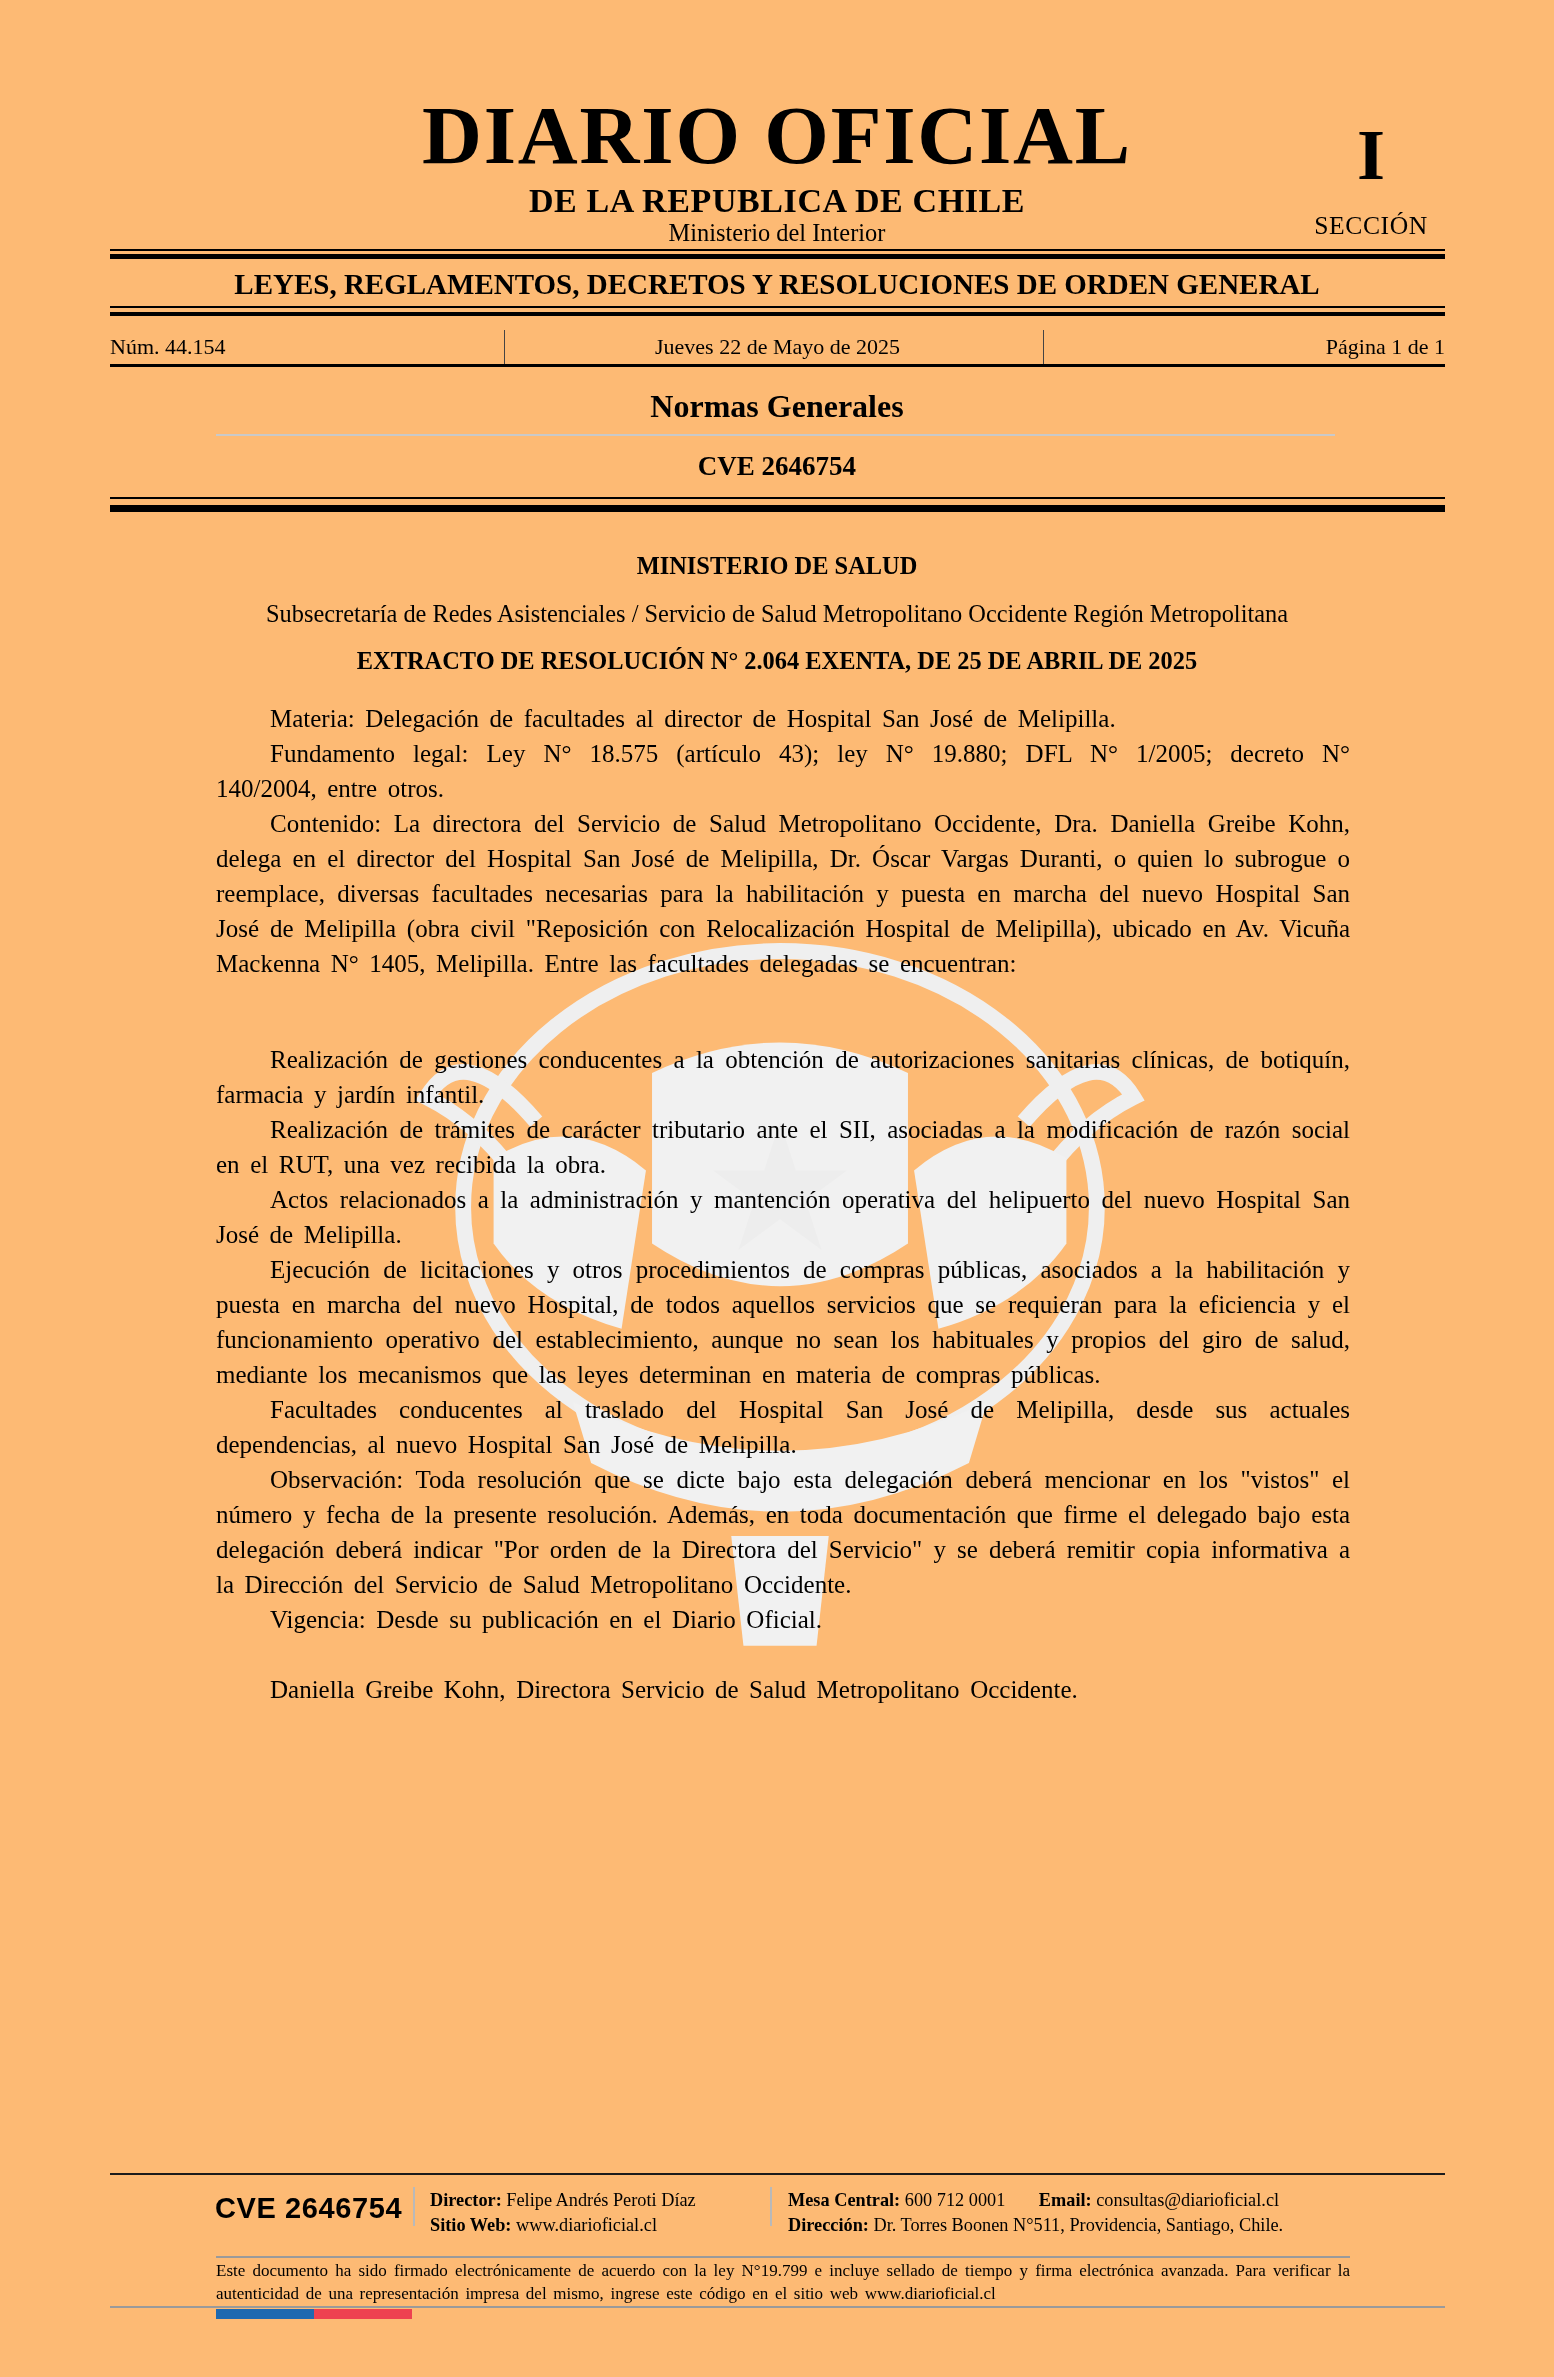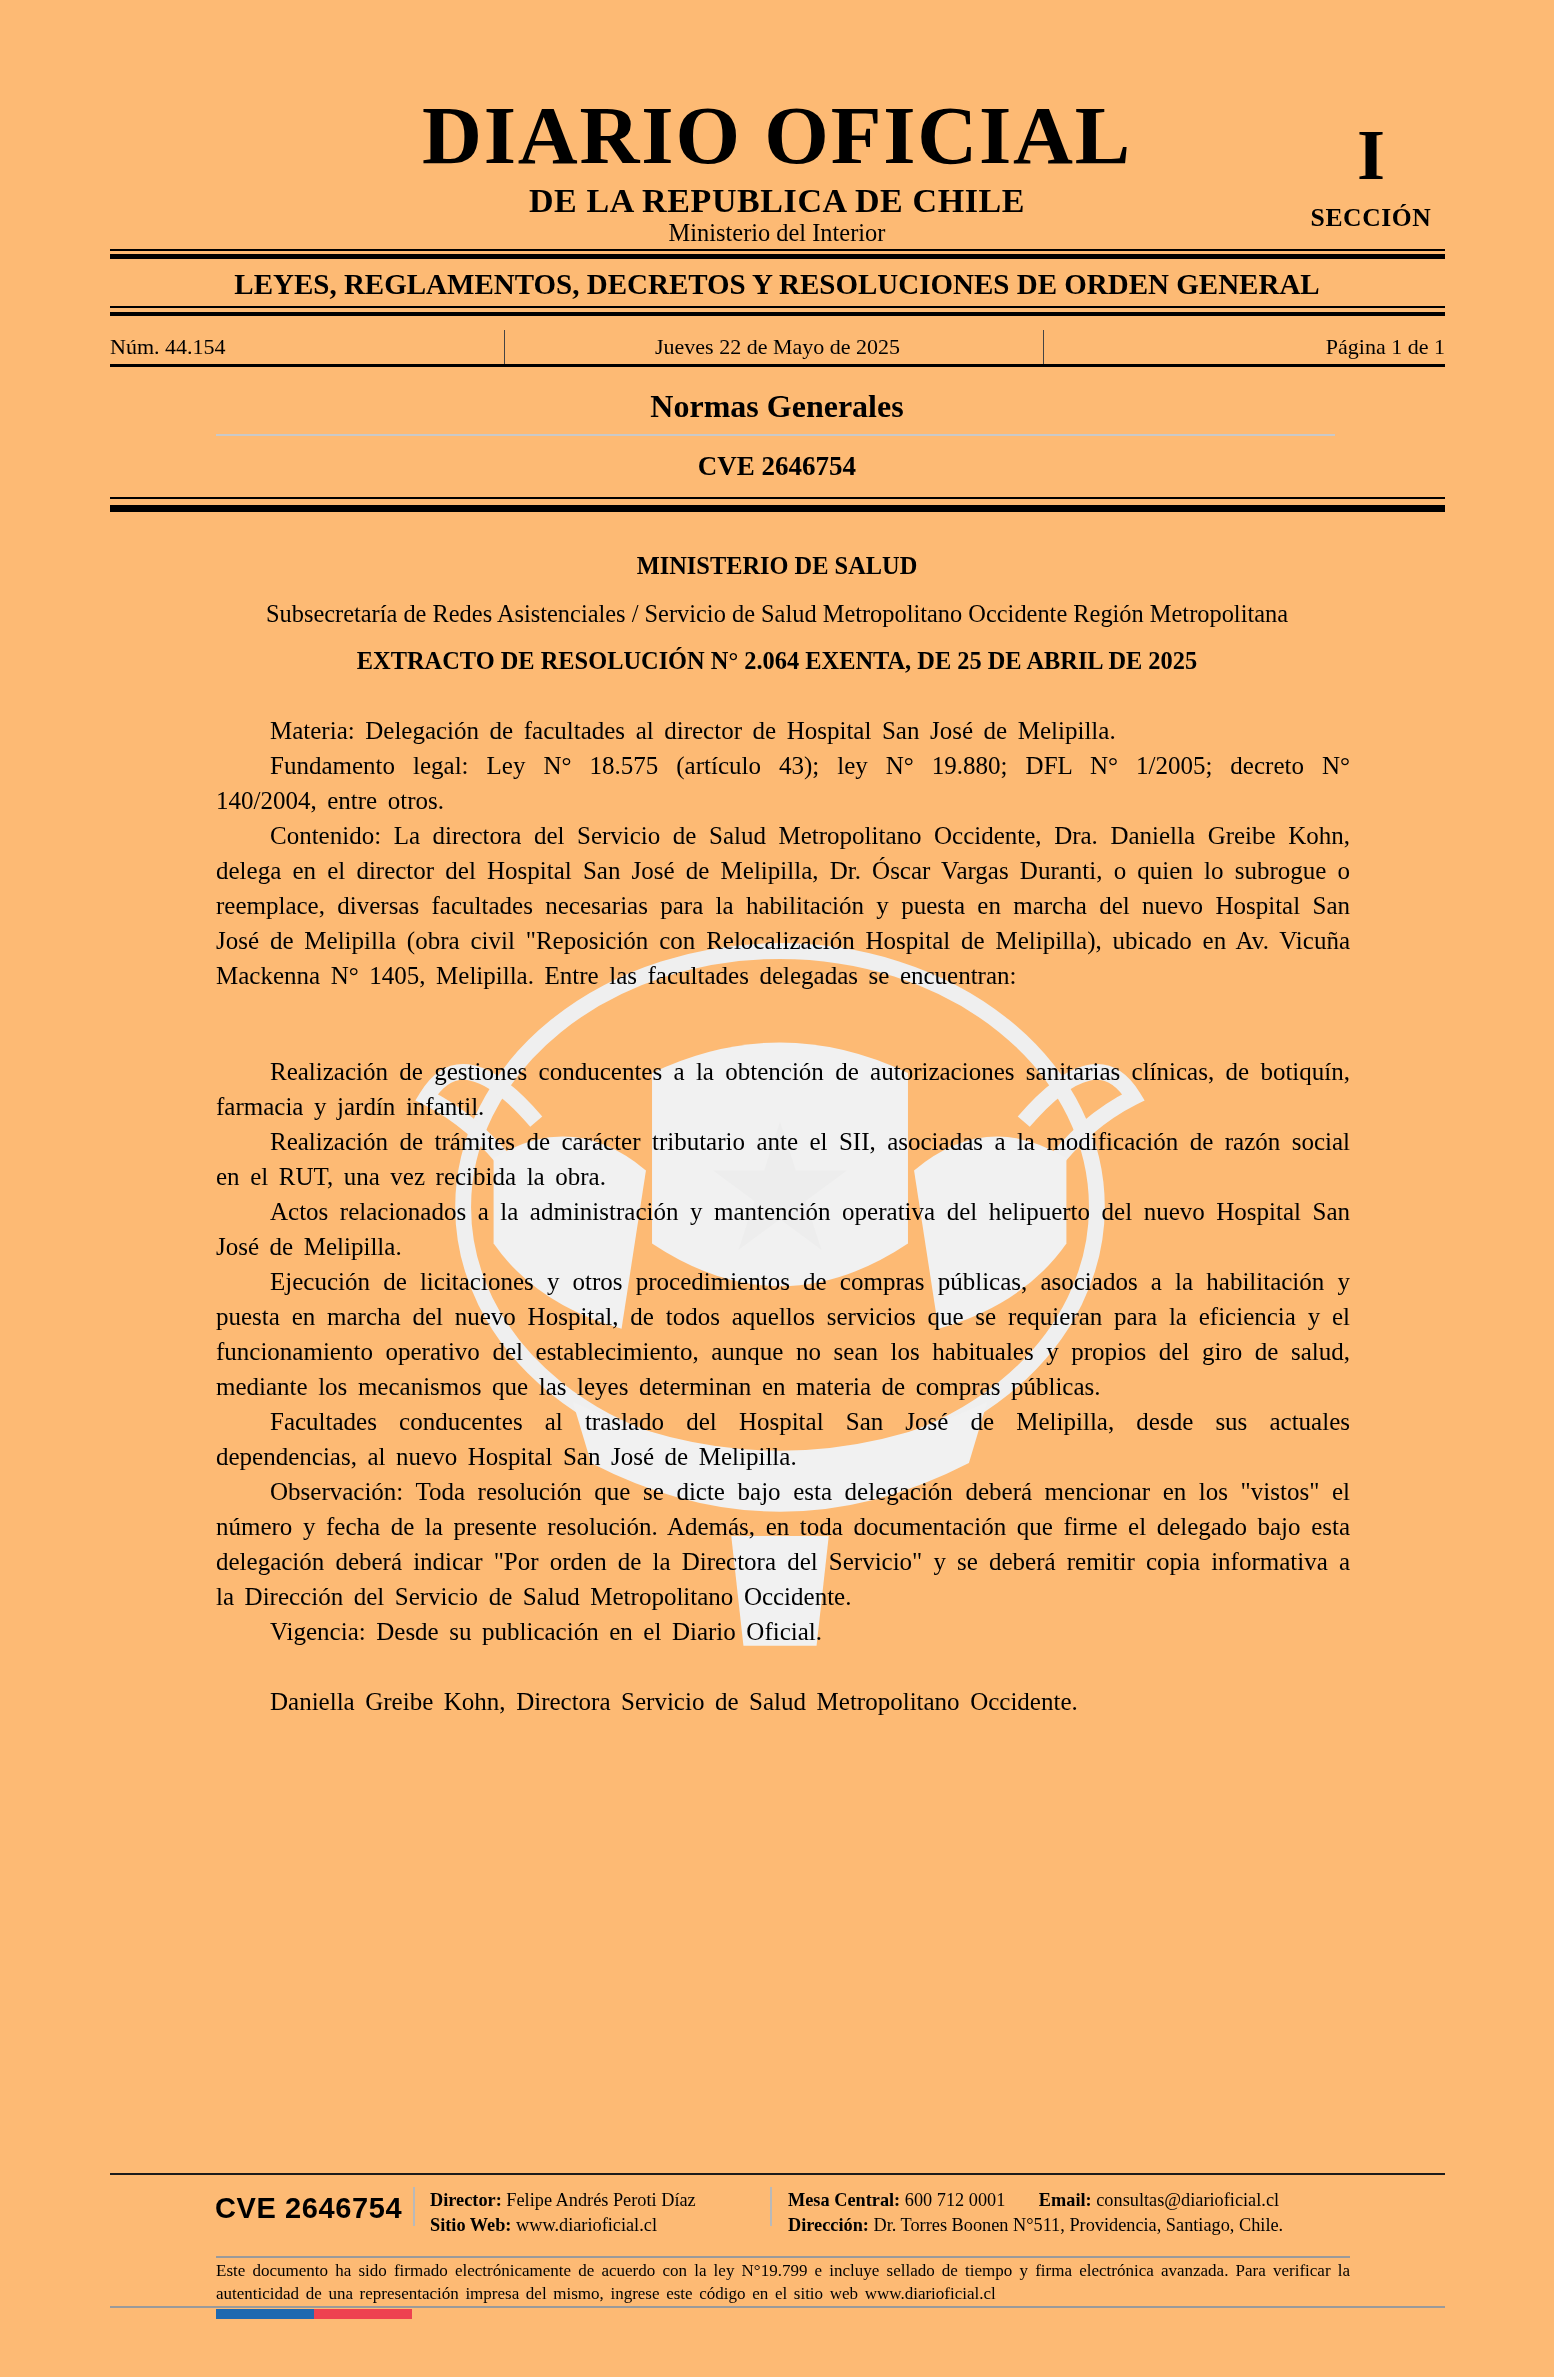--- a/index.html
+++ b/index.html
@@ -10,41 +10,41 @@
   .rule{position:absolute;background:#000;}
   .rule.gray{background:#9a9a9a;}
   .rule.lightgray{background:#c9c9c9;}
 
   
   .mast-title{top:96px;font-size:83px;font-weight:bold;letter-spacing:1.8px;line-height:79px;}
   .mast-sub{top:182px;font-size:34px;font-weight:bold;letter-spacing:0.6px;}
   .mast-min{top:219px;font-size:24.4px;}
   .section-block{top:119px;left:1292px;width:158px;text-align:center;}
   .section-i{font-size:72px;font-weight:bold;line-height:72px;}
-  .section-word{font-size:25.6px;font-weight:bold;margin-top:12px;letter-spacing:0.6px;}
+  .section-word{font-size:25.6px;font-weight:normal;margin-top:20px;letter-spacing:0.6px;}
 
   .banner{top:268px;font-size:29px;font-weight:bold;}
 
   .meta-row{top:334px;left:110px;width:1335px;font-size:22px;}
   .meta-left{position:absolute;left:0;top:0;}
   .meta-center{position:absolute;left:0;width:100%;text-align:center;top:0;}
   .meta-right{position:absolute;right:0;top:0;}
   .vbar{position:absolute;top:-3.7px;width:1.2px;height:37px;background:#444;}
   .vbar.b1{left:394px;} .vbar.b2{left:933px;}
 
   .normas{top:388px;font-size:32px;font-weight:bold;}
   .cve-mid{top:451px;font-size:27px;font-weight:bold;}
 
   
   .art-min{top:552px;font-size:24.4px;font-weight:bold;}
   .art-sub{top:600px;font-size:24.4px;}
   .art-title{top:647px;font-size:24.4px;font-weight:bold;}
 
   .body-text{top:701px;left:216px;width:1134px;font-size:25px;line-height:35px;
-             text-align:justify;word-spacing:4.3px;z-index:2;margin-top:12px;}
+             text-align:justify;word-spacing:4.3px;z-index:2;}
   .body-text p{margin:0;text-indent:54px;}
   .body-text p.gap-top{margin-top:61px;}
   .body-text p.sig{margin-top:35px;}
 
   
   .watermark{top:780px;left:390px;z-index:1;pointer-events:none;}
 
   
   .f-cve{top:2192px;left:215px;font-size:29px;font-weight:bold;
          font-family:"Liberation Sans", sans-serif;letter-spacing:0.6px;}

